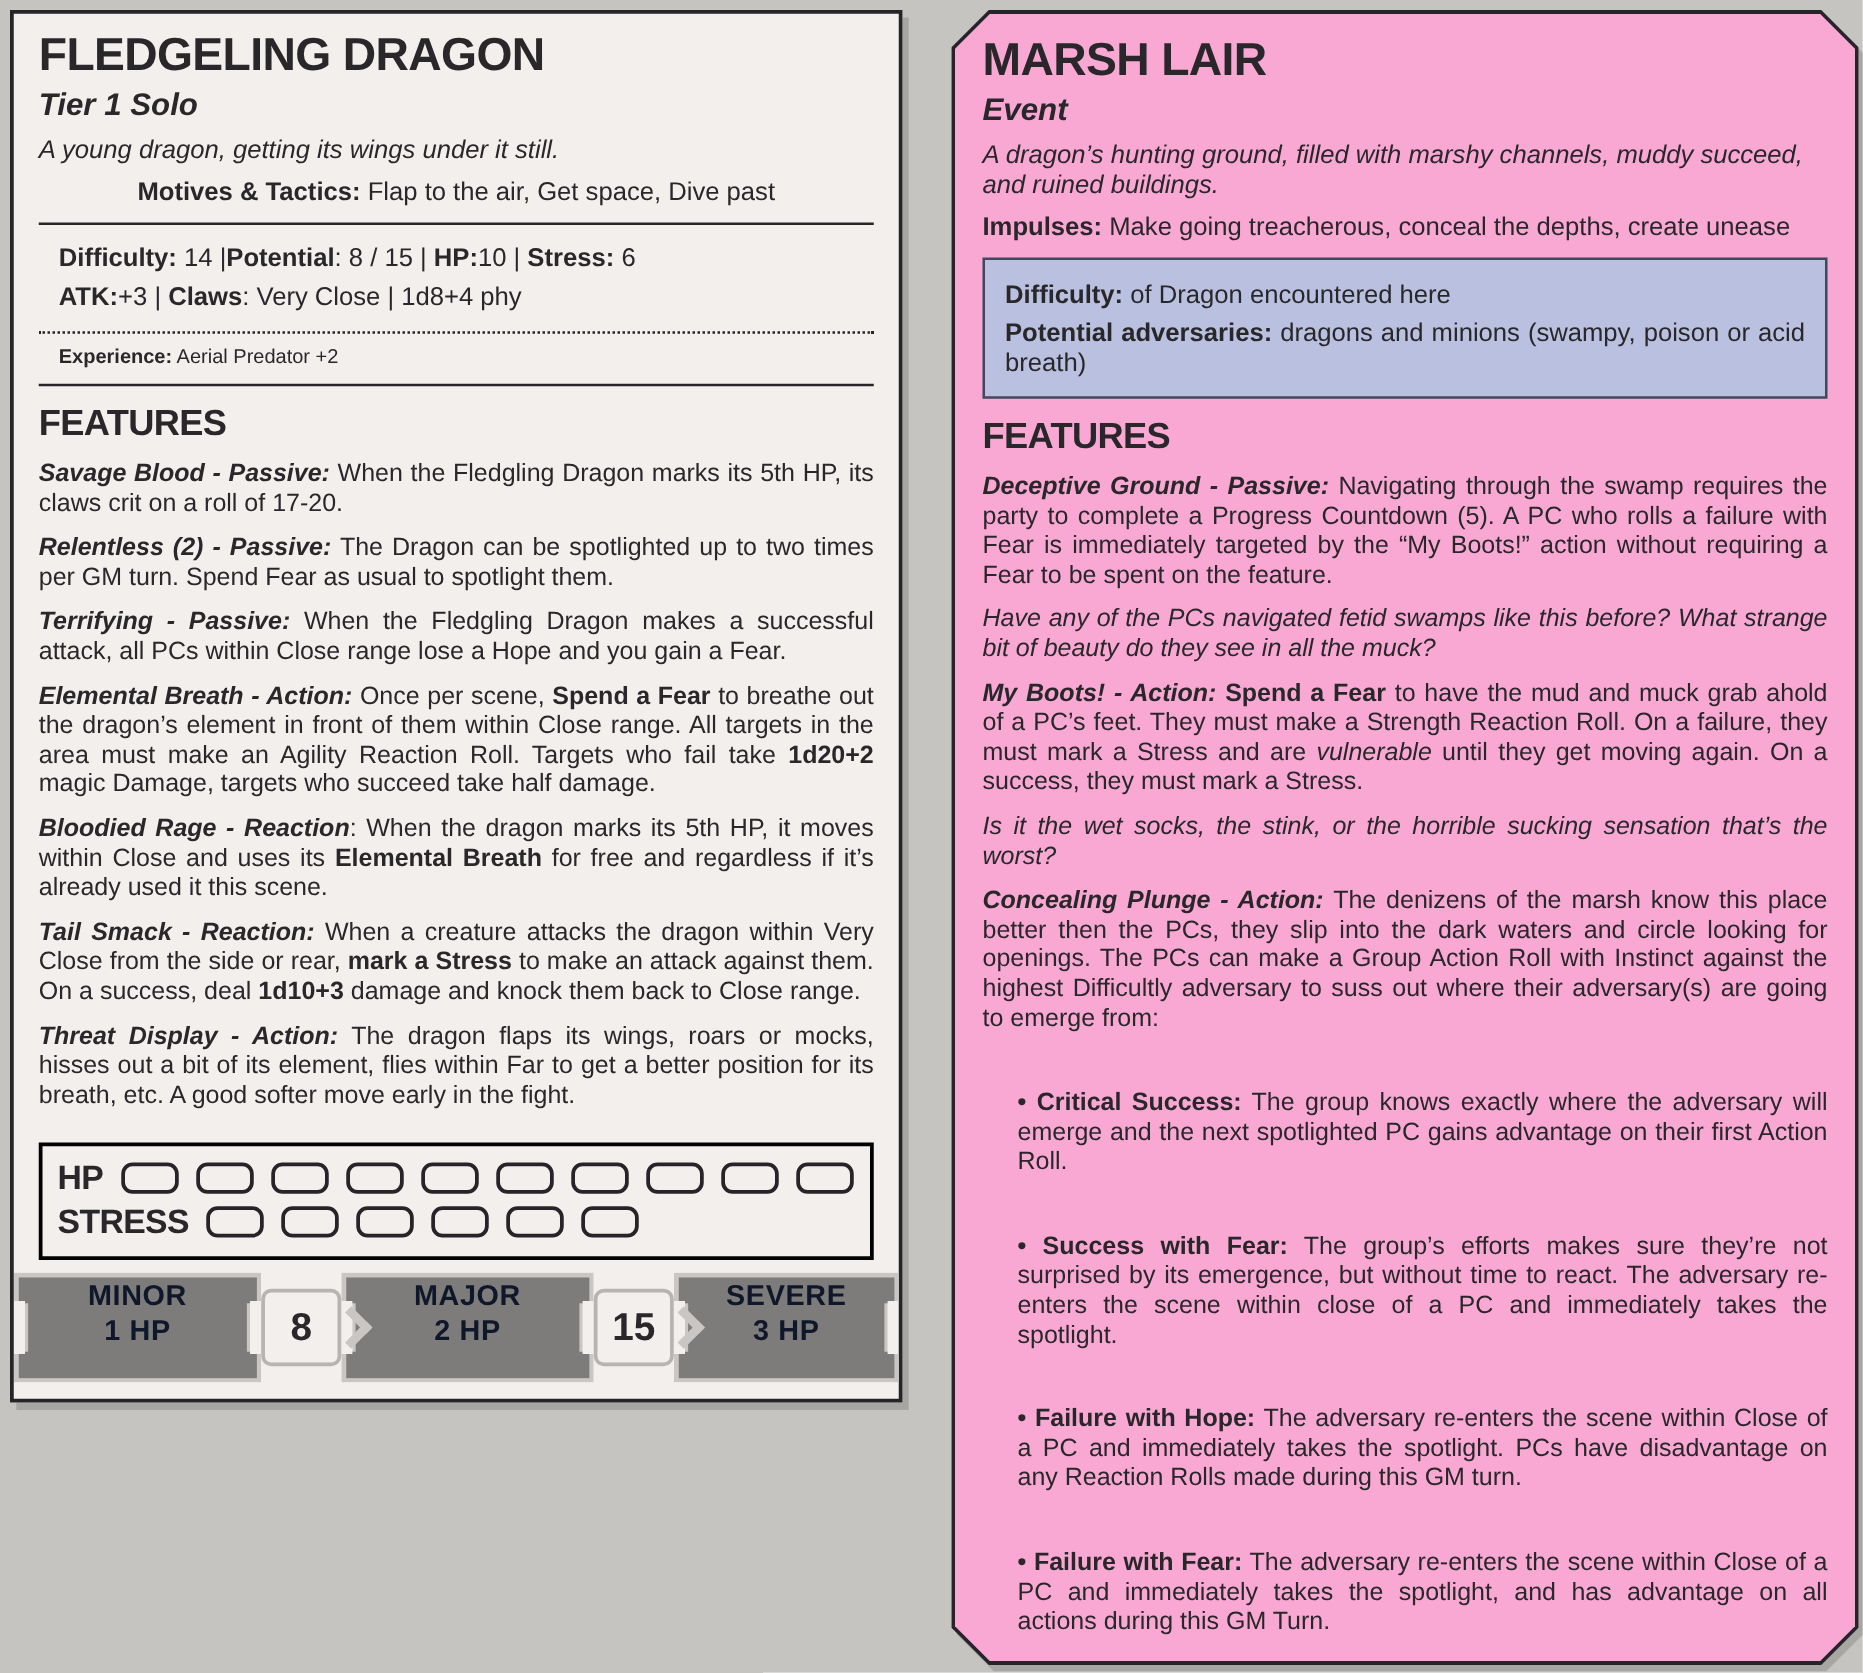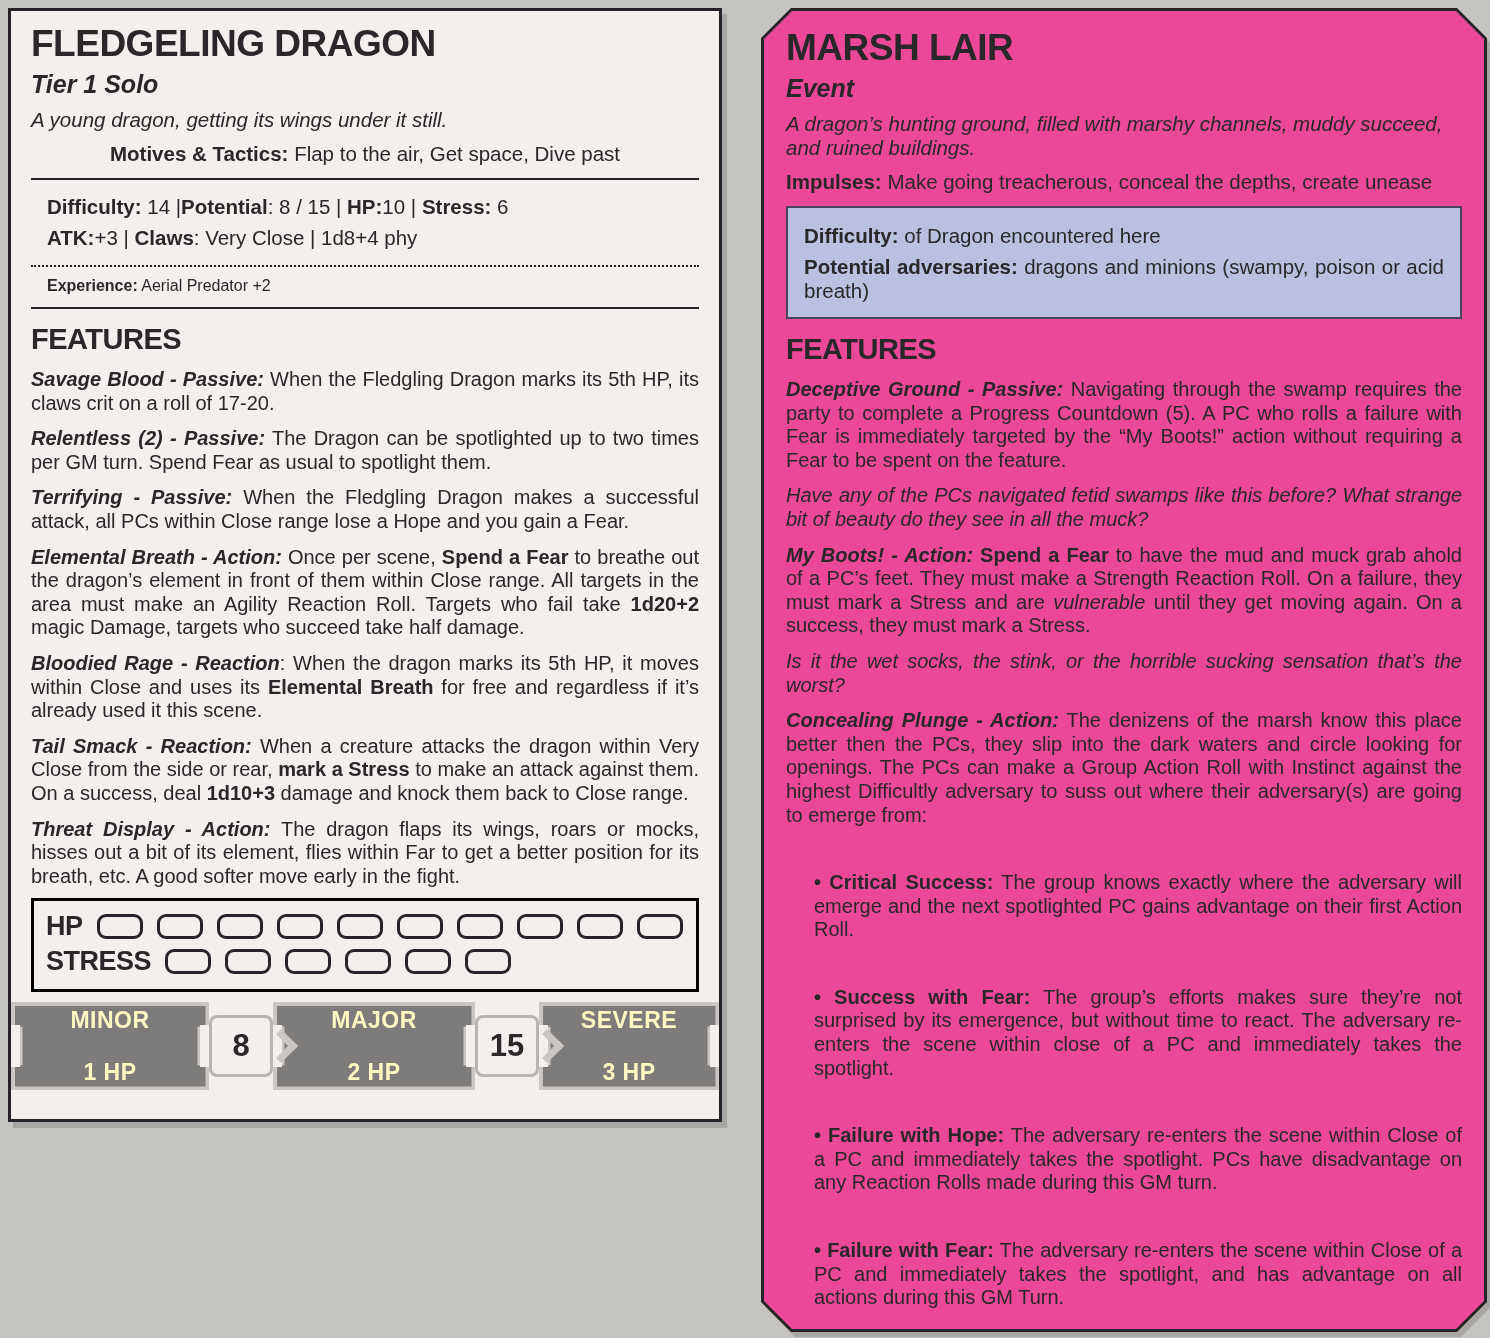--- a/index.html
+++ b/index.html
@@ -8,21 +8,21 @@
     position: relative; width: 1490px; height: 1338px;
     background: #c6c4c1;
     font-family: "Liberation Sans", "DejaVu Sans", sans-serif;
     color: #29272a;
   }
   
   .card-left {
     position: absolute; left: 8px; top: 8px; width: 714px; height: 1114px;
     background: #f2efec; border: 3px solid #262428;
     box-shadow: 5px 6px 0 #a8a6a3;
-    padding: 10px 20px 28px 20px;
+    padding: 10px 20px 12px 20px;
     display: flex; flex-direction: column;
   }
   .card-title { font-size: 37px; font-weight: bold; letter-spacing: -0.5px; margin: 2px 0 5px; }
   .card-sub { font-size: 25px; font-weight: bold; font-style: italic; margin: 0 0 9px; }
   .card-desc { font-size: 20.5px; font-style: italic; margin: 0 0 10px; }
   .lede { font-size: 20.5px; margin: 0 0 10px; text-align: center; }
   .hr-solid { border: none; border-top: 2.5px solid #262428; margin: 2px 0 8px; }
   .hr-solid2 { border: none; border-top: 2.5px solid #262428; margin: 8px 0 6px; }
   .hr-dotted { border: none; border-top: 2.5px dotted #262428; margin: 8px 0; }
   .stats { padding-left: 16px; font-size: 20.5px; }
@@ -43,38 +43,38 @@
   .boxes { display: flex; gap: 14px; flex: 1; }
   .tick-box { width: 46px; height: 25px; border: 3.5px solid #262428; border-radius: 9px; background: transparent; }
   
   .banner { display: flex; align-items: center; height: 90px; margin: 9px -20px 0; }
   .plaque { position: relative; height: 88px;
     background: #c9c6c3;
     clip-path: polygon(0 0, 100% 0, 100% 26%, calc(100% - 9px) 26%, calc(100% - 9px) 74%, 100% 74%, 100% 100%, 0 100%, 0 74%, 9px 74%, 9px 26%, 0 26%);
   }
   .plaque-inner { position: absolute; inset: 3.5px; background: #7d7c7b;
     clip-path: polygon(0 0, 100% 0, 100% 26%, calc(100% - 8px) 26%, calc(100% - 8px) 74%, 100% 74%, 100% 100%, 0 100%, 0 74%, 8px 74%, 8px 26%, 0 26%);
-    display: flex; flex-direction: column; align-items: center; justify-content: space-between;
-    color: #fef9c3; font-weight: bold;
+    display: flex; flex-direction: column; align-items: center; justify-content: flex-start;
+    color: #0f172a; font-weight: bold;
   }
   .plaque-line { font-size: 23px; line-height: 1.22; letter-spacing: 0.5px; }
   .plaque.minor { width: 198px; }
   .plaque.major { width: 202px; }
   .plaque.severe { flex: 1; }
   .num-cell { position: relative; height: 66px; display: flex; align-items: center; width: 64px; z-index: 2; }
   .num-box { flex: 1; height: 62px; background: #f2efec; border: 3px solid #b7b4b1; border-radius: 8px;
     display: flex; align-items: center; justify-content: center; font-weight: bold; font-size: 31px; color: #29272a; }
   .chevron { position: absolute; right: -20px; width: 24px; height: 24px;
     border-top: 7px solid #c9c6c3; border-right: 7px solid #c9c6c3; transform: rotate(45deg); }
   
   .card-right-wrap { position: absolute; left: 761px; top: 8px; width: 726px; height: 1324px;
     filter: drop-shadow(4px 5px 0 #a8a6a3); }
   .card-right-border { position: absolute; inset: 0; background: #262428;
     clip-path: polygon(30px 0, calc(100% - 30px) 0, 100% 30px, 100% calc(100% - 30px), calc(100% - 30px) 100%, 30px 100%, 0 calc(100% - 30px), 0 30px); }
-  .card-right { position: absolute; inset: 3px; background: #ec4899;
+  .card-right { position: absolute; inset: 3px; background: #f9a8d4;
     clip-path: polygon(28px 0, calc(100% - 28px) 0, 100% 28px, 100% calc(100% - 28px), calc(100% - 28px) 100%, 28px 100%, 0 calc(100% - 28px), 0 28px);
     padding: 14px 22px 16px; overflow: hidden; }
   .info-box { background: #bac0e0; border: 2.5px solid #45455c; padding: 9px 16px 14px; margin: 4px 0 14px; }
   .info-box p { font-size: 20.5px; margin: 7px 0 0; text-align: justify; }
   .card-right .features-heading { margin-top: 2px; }
   .impulses { margin-bottom: 12px; text-align: justify; }
 </style>
 </head>
 <body>
 

